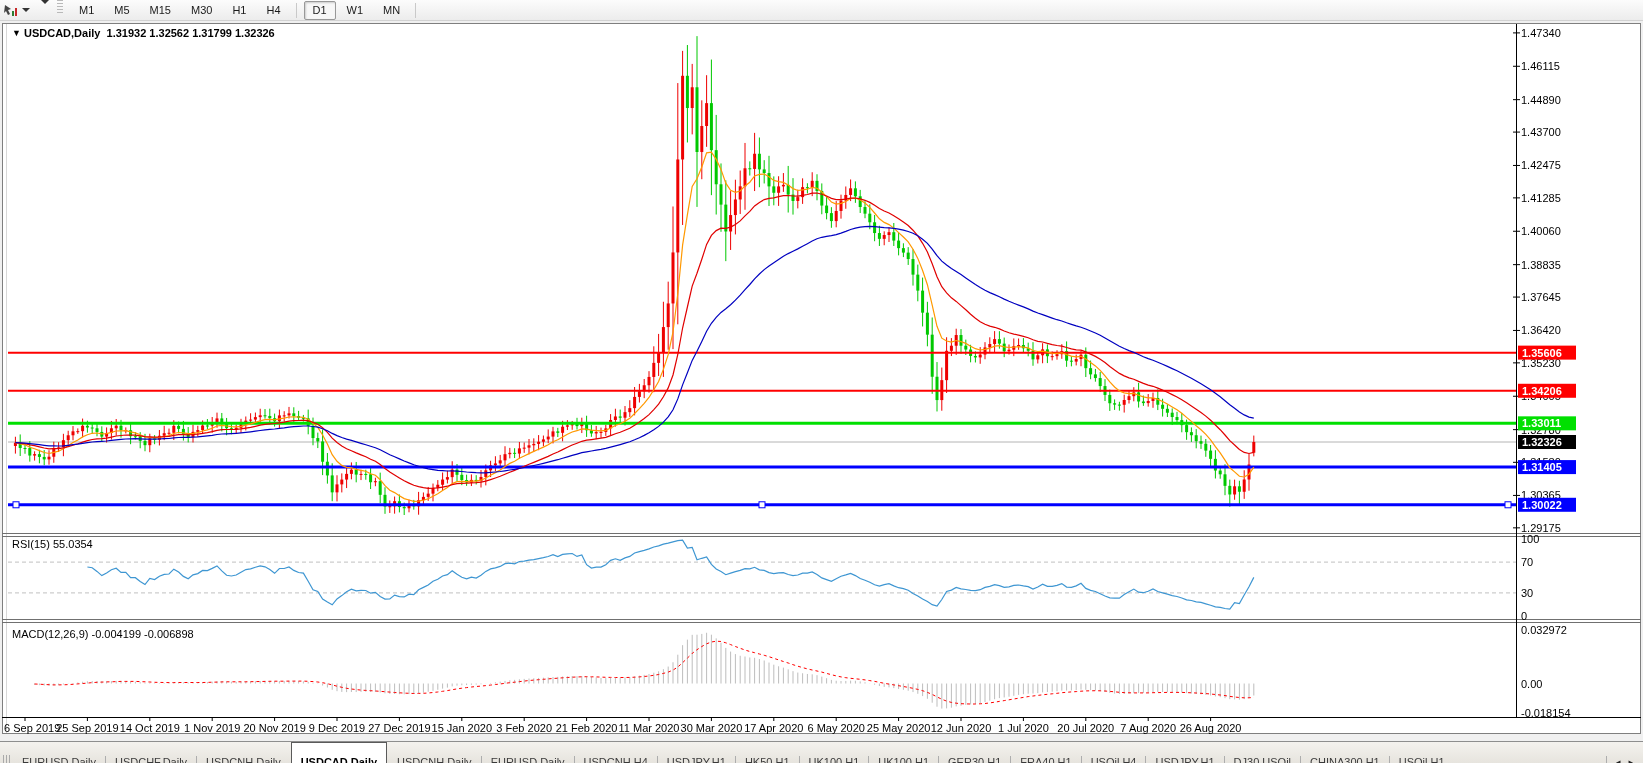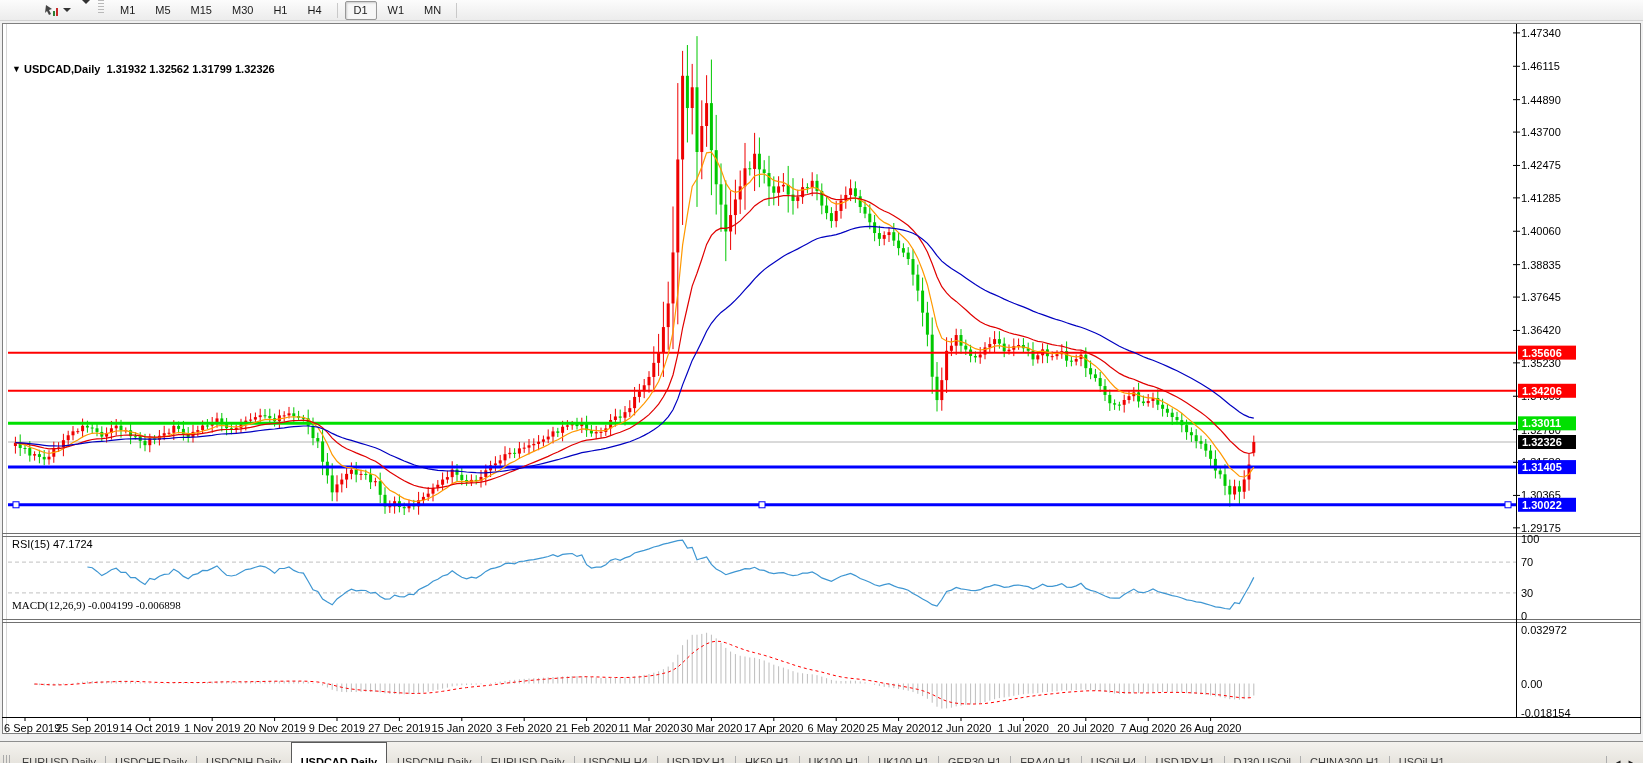--- a/index.html
+++ b/index.html
@@ -1,33 +1,33 @@
 <!DOCTYPE html>
 <html><head>
 <meta charset="utf-8">
 <style>
   html,body{margin:0;padding:0;}
   body{width:1643px;height:763px;background:#f0f0f0;font-family:"Liberation Sans",sans-serif;overflow:hidden;position:relative;}
   svg text{font-family:"Liberation Sans",sans-serif;}
 
   
-  .toolbar{position:absolute;top:0;left:0;width:1643px;height:21px;background:linear-gradient(#fcfcfc,#ececec);border-bottom:1px solid #d2d2d2;display:flex;z-index:6;box-sizing:border-box;padding-left:41px;}
+  .toolbar{position:absolute;top:0;left:0;width:1643px;height:21px;background:linear-gradient(#fcfcfc,#ececec);border-bottom:1px solid #d2d2d2;display:flex;z-index:6;box-sizing:border-box;}
   .tb-tool{display:flex;align-items:center;padding:0 3px;height:20px;}
   .tb-caret{width:0;height:0;border-left:4px solid transparent;border-right:4px solid transparent;border-top:4px solid #333;margin:0 4px;}
   .tb-grip{width:6px;height:14px;margin:0 6px 0 4px;background:repeating-linear-gradient(to bottom,#b9b9b9 0 1px,transparent 1px 3px);}
   .tf-btn{font-size:11px;color:#1a1a1a;padding:2px 8px;margin:0 1px;border:1px solid transparent;border-radius:2px;line-height:13px;}
   .tf-btn.active{background:#f7f7f7;border-color:#989898;box-shadow:inset 1px 1px 2px rgba(0,0,0,.18);}
   .tb-sep{width:1px;height:15px;border-left:1px solid #c9c9c9;margin:0 5px;}
 
   
   .pane-label{position:absolute;z-index:4;font-size:11px;color:#000;white-space:pre;}
-  .main-title{left:12px;top:27px;font-weight:bold;margin-top:36px;}
+  .main-title{left:12px;top:27px;font-weight:bold;}
   .main-title .tri{font-size:9px;vertical-align:1px;}
   .rsi-title{left:12px;top:538px;}
-  .macd-title{left:12px;top:599px;font-family:Liberation Serif, serif;}
+  .macd-title{left:12px;top:628px;}
 
   
   .tabbar{position:absolute;left:0;top:741px;width:1643px;height:40px;background:linear-gradient(#f4f2ee,#dbd8d0);border-top:1px solid #8e8e8e;display:flex;align-items:stretch;z-index:6;box-sizing:border-box;overflow:hidden;}
   .tab-grip{width:7px;height:14px;align-self:center;margin:0 3px;background:repeating-linear-gradient(to right,#aaa 0 1px,transparent 1px 3px);}
   .tab{display:flex;align-items:center;padding:0 9px;font-size:11px;color:#3a3a3a;white-space:nowrap;}
   .tab.active{background:#fff;border:1px solid #5a5a5a;font-weight:bold;color:#000;margin:0 1px;}
   .tab-div{width:1px;height:12px;background:#adadad;align-self:center;}
   .tab-arrows{margin-left:auto;display:flex;align-items:center;padding-right:6px;}
   .arrow-btn{font-size:9px;color:#222;padding:2px 4px;}
 </style>
@@ -957,21 +957,21 @@
       <line x1="1085.8" y1="717" x2="1085.8" y2="721" stroke="#000"></line>
       <text x="1085.8" y="732" text-anchor="middle">20 Jul 2020</text>
       <line x1="1148.2" y1="717" x2="1148.2" y2="721" stroke="#000"></line>
       <text x="1148.2" y="732" text-anchor="middle">7 Aug 2020</text>
       <line x1="1210.6" y1="717" x2="1210.6" y2="721" stroke="#000"></line>
       <text x="1210.6" y="732" text-anchor="middle">26 Aug 2020</text>
     </g>
   </svg>
 
 <div class="pane-label main-title"><span class="tri">▼</span> <span>USDCAD,Daily</span>  <span>1.31932 1.32562 1.31799 1.32326</span></div>
-<div class="pane-label rsi-title"><span>RSI(15)</span> <span>47.1724</span></div>
+<div class="pane-label rsi-title"><span>RSI(15)</span> <span>55.0354</span></div>
 <div class="pane-label macd-title"><span>MACD(12,26,9)</span> <span>-0.004199 -0.006898</span></div>
 
 <div class="tabbar">
   <span class="tab-grip"></span>
   <div id="tabs" style="display:flex;align-items:stretch;">
       <div class="tab">EURUSD,Daily</div>
       <span class="tab-div"></span>
       <div class="tab">USDCHF,Daily</div>
       <span class="tab-div"></span>
       <div class="tab">USDCNH,Daily</div>

